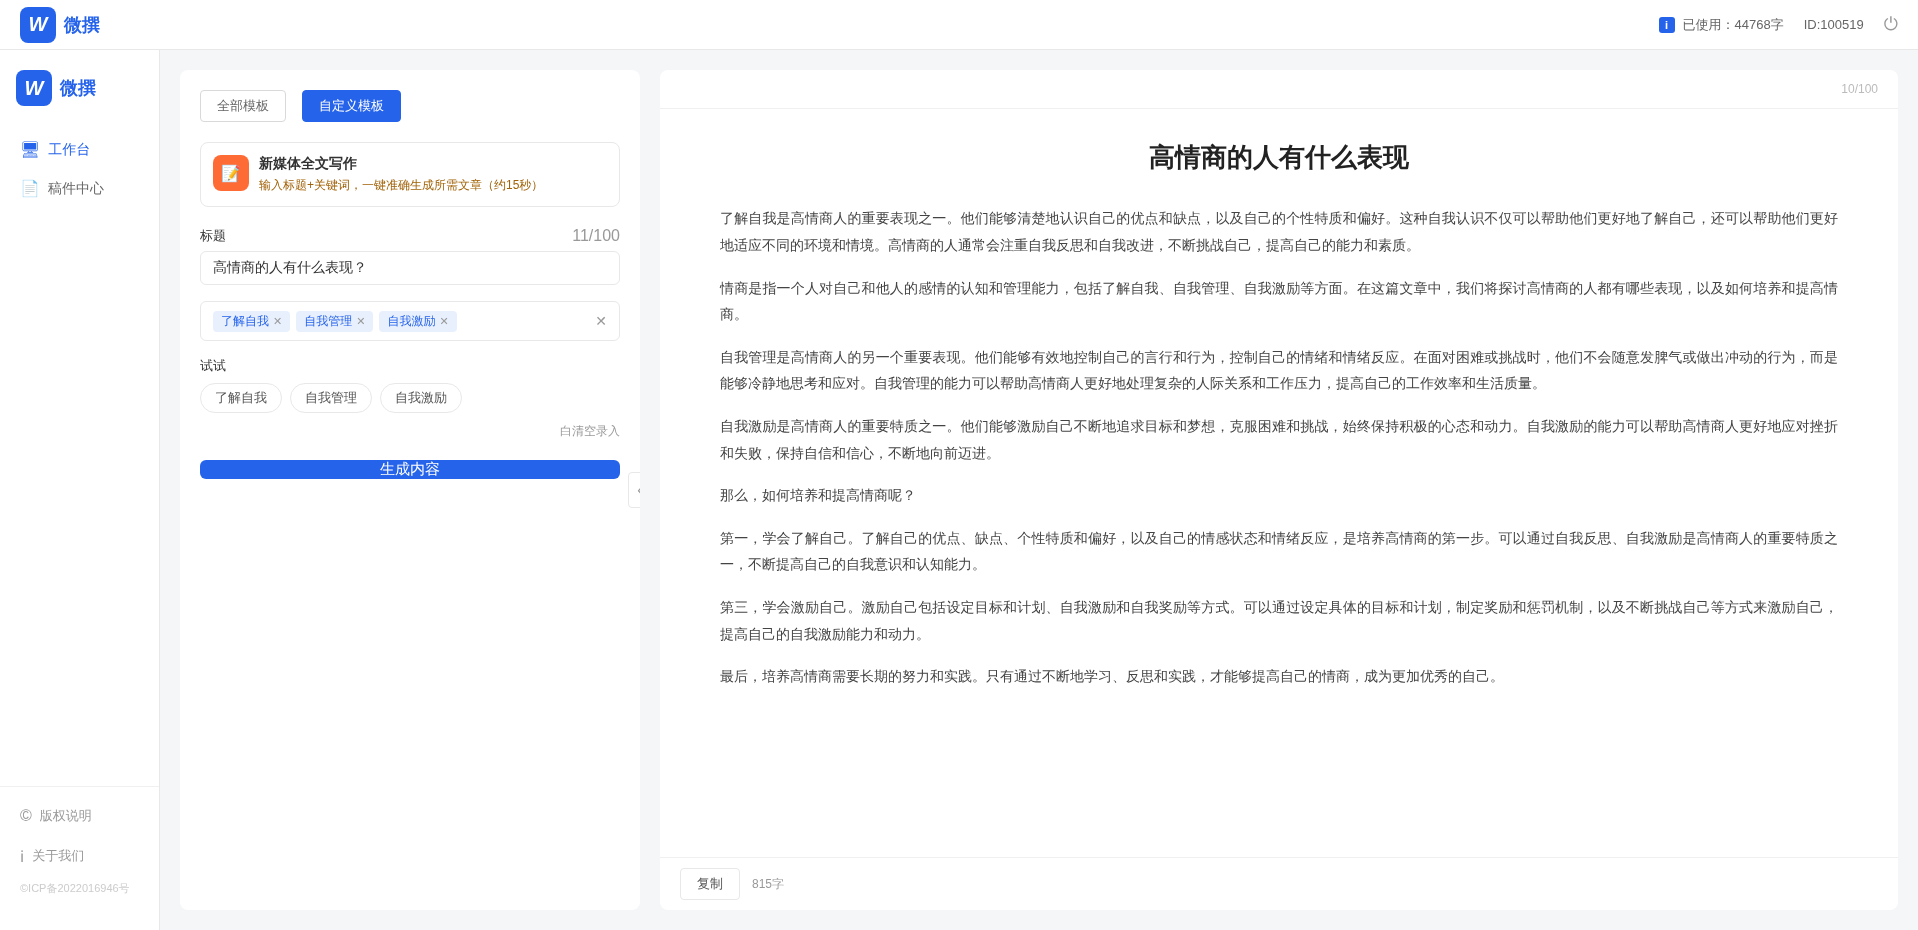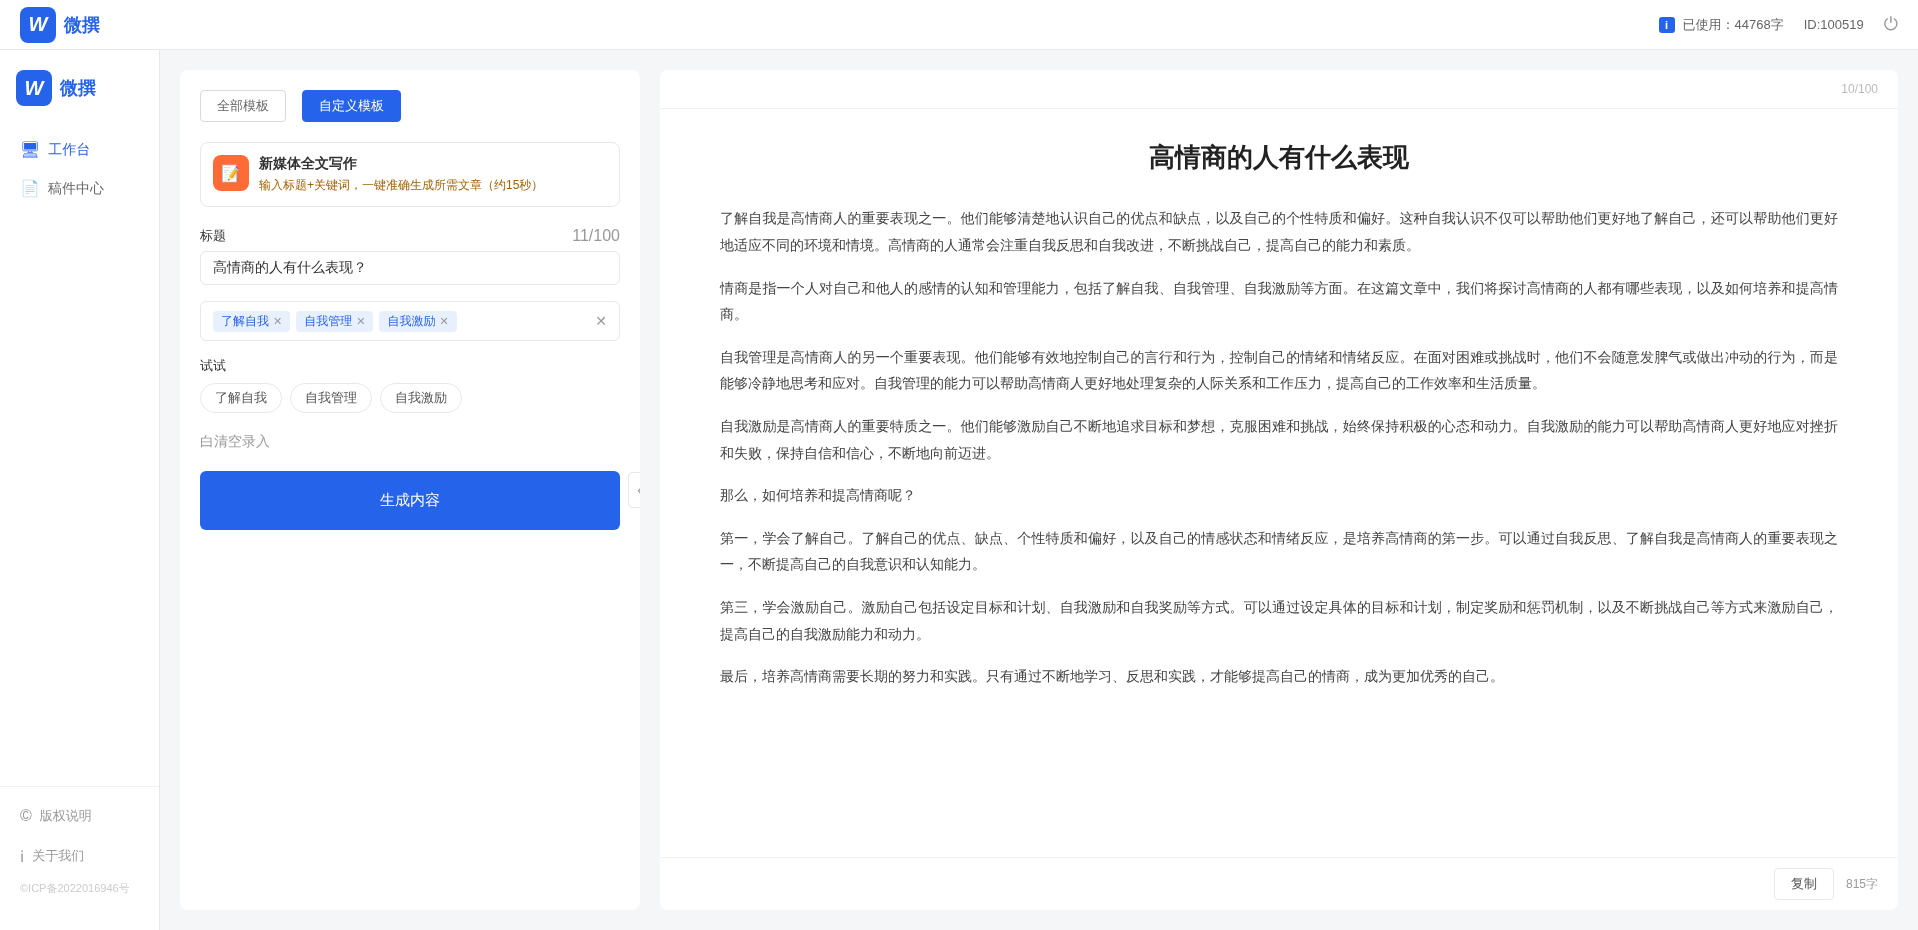--- a/index.html
+++ b/index.html
@@ -176,30 +176,30 @@
     .chip {
       padding: 5px 14px;
       border: 1px solid #e8e8e8;
       border-radius: 20px;
       font-size: 13px;
       color: #555;
       cursor: pointer;
       background: #fff;
     }
 
-    .clear-hint { font-size: 14px; color: #999; text-align: left; margin-top: 20px; cursor: pointer; }
+    .clear-hint { font-size: 12px; color: #999; text-align: right; margin-top: 10px; cursor: pointer; }
 
     
     .generate-btn {
       width: 100%;
       background: #2563eb;
       color: #fff;
       border: none;
       border-radius: 6px;
-      padding: 20px;
+      padding: 0;
       font-size: 15px;
       cursor: pointer;
       margin-top: 20px;
     }
 
     
     .collapse-handle {
       position: absolute;
       right: -12px;
       top: 50%;
@@ -248,21 +248,20 @@
     .preview-paragraph {
       font-size: 14px;
       color: #444;
       line-height: 1.9;
       margin-bottom: 16px;
       text-align: justify;
     }
     .preview-footer {
       padding: 10px 20px;
       display: flex;
-      justify-content: flex-end;
       align-items: center;
       gap: 12px;
       border-top: 1px solid #f0f0f0;
     }
     .copy-btn {
       padding: 6px 16px;
       background: #fff;
       border: 1px solid #e8e8e8;
       border-radius: 4px;
       font-size: 13px;
@@ -401,21 +400,21 @@
       <div class="preview-header">
         <span>10/100</span>
       </div>
       <div class="preview-body">
         <h1 class="preview-title">高情商的人有什么表现</h1>
         <p class="preview-paragraph">了解自我是高情商人的重要表现之一。他们能够清楚地认识自己的优点和缺点，以及自己的个性特质和偏好。这种自我认识不仅可以帮助他们更好地了解自己，还可以帮助他们更好地适应不同的环境和情境。高情商的人通常会注重自我反思和自我改进，不断挑战自己，提高自己的能力和素质。</p>
         <p class="preview-paragraph">情商是指一个人对自己和他人的感情的认知和管理能力，包括了解自我、自我管理、自我激励等方面。在这篇文章中，我们将探讨高情商的人都有哪些表现，以及如何培养和提高情商。</p>
         <p class="preview-paragraph">自我管理是高情商人的另一个重要表现。他们能够有效地控制自己的言行和行为，控制自己的情绪和情绪反应。在面对困难或挑战时，他们不会随意发脾气或做出冲动的行为，而是能够冷静地思考和应对。自我管理的能力可以帮助高情商人更好地处理复杂的人际关系和工作压力，提高自己的工作效率和生活质量。</p>
         <p class="preview-paragraph">自我激励是高情商人的重要特质之一。他们能够激励自己不断地追求目标和梦想，克服困难和挑战，始终保持积极的心态和动力。自我激励的能力可以帮助高情商人更好地应对挫折和失败，保持自信和信心，不断地向前迈进。</p>
         <p class="preview-paragraph">那么，如何培养和提高情商呢？</p>
-        <p class="preview-paragraph">第一，学会了解自己。了解自己的优点、缺点、个性特质和偏好，以及自己的情感状态和情绪反应，是培养高情商的第一步。可以通过自我反思、了解自我是高情商人的重要表现之一，不断提高自己的自我意识和认知能力。</p>
+        <p class="preview-paragraph">第一，学会了解自己。了解自己的优点、缺点、个性特质和偏好，以及自己的情感状态和情绪反应，是培养高情商的第一步。可以通过自我反思、自我激励是高情商人的重要特质之一，不断提高自己的自我意识和认知能力。</p>
         <p class="preview-paragraph">第三，学会激励自己。激励自己包括设定目标和计划、自我激励和自我奖励等方式。可以通过设定具体的目标和计划，制定奖励和惩罚机制，以及不断挑战自己等方式来激励自己，提高自己的自我激励能力和动力。</p>
         <p class="preview-paragraph">最后，培养高情商需要长期的努力和实践。只有通过不断地学习、反思和实践，才能够提高自己的情商，成为更加优秀的自己。</p>
       </div>
       <div class="preview-footer">
         <button class="copy-btn">复制</button>
         <span class="word-count">815字</span>
       </div>
     </div>
 
   </div>

